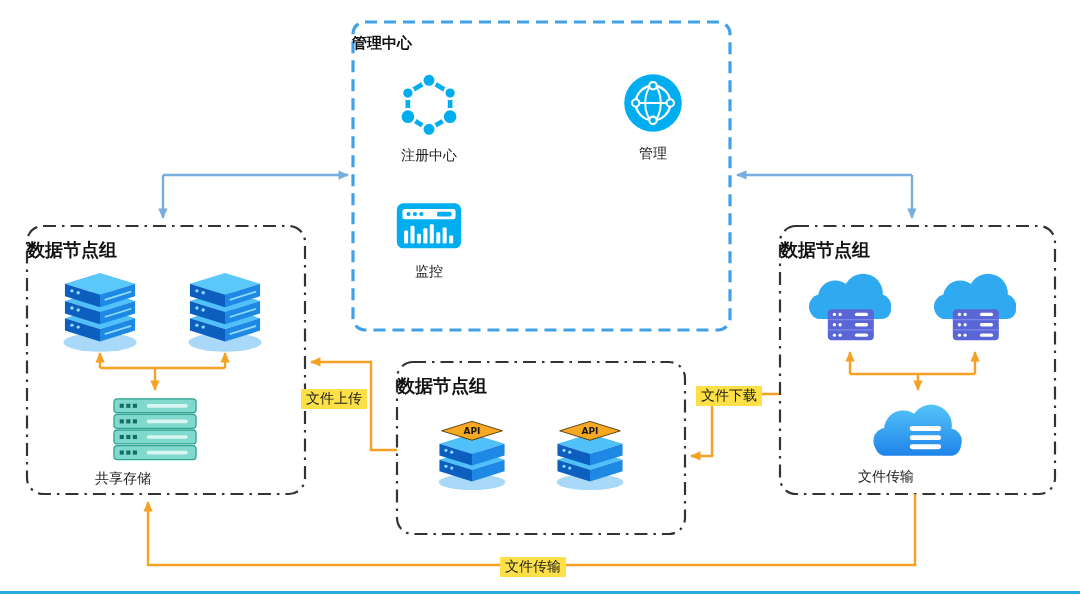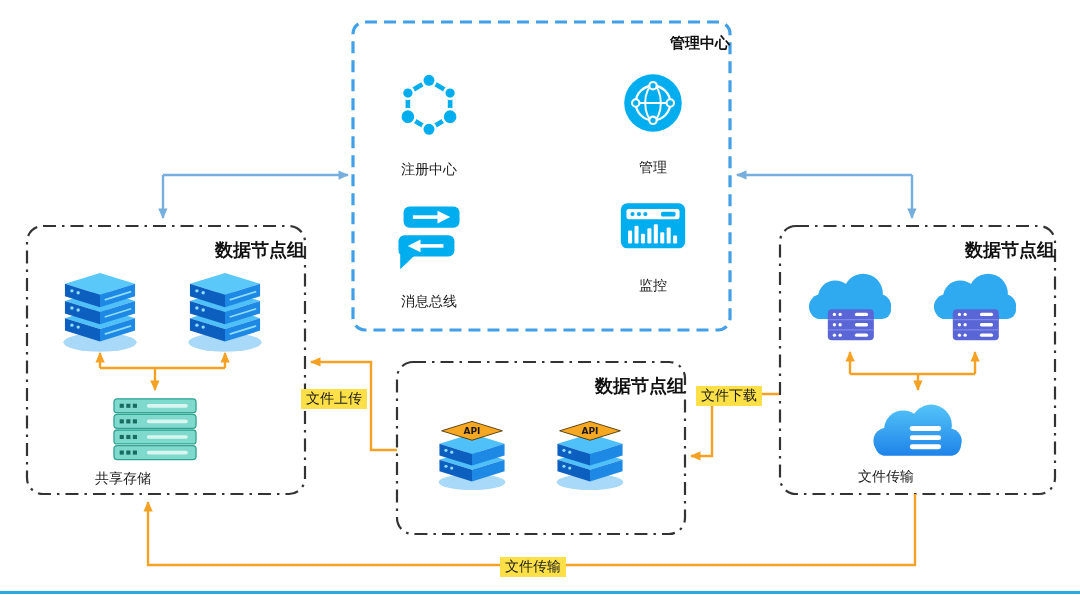--- a/index.html
+++ b/index.html
@@ -5,29 +5,29 @@
   *{margin:0;padding:0;box-sizing:border-box}
   body{background:#fff}
   #stage{position:relative;width:1080px;height:595px;background:#fff;overflow:hidden;
          font-family:"DejaVu Sans","Liberation Sans",sans-serif;color:#1a1a1a}
   #connectors{position:absolute;left:0;top:0}
   .panel{position:absolute}
   #mgmt{left:352px;top:22px;width:378px;height:308px}
   #grp-left{left:27px;top:226px;width:278px;height:268px}
   #grp-center{left:397px;top:362px;width:288px;height:172px}
   #grp-right{left:780px;top:226px;width:275px;height:268px}
-  .panel-title{position:absolute;top:12px;left:0;right:0;text-align:right;
+  .panel-title{position:absolute;top:12px;left:0;right:0;text-align:left;
                font-weight:bold;font-size:15px;color:#111;white-space:nowrap}
   .grp-title{font-size:18px}
   .mgmt-row{position:absolute;left:22px;right:22px;display:flex;justify-content:space-between;align-items:flex-start}
   #mgmt-row1{top:44px}
   #mgmt-row2{top:178px}
   .mgmt-item{width:110px;display:flex;flex-direction:column;align-items:center}
   .caption{font-size:14px;color:#1a1a1a;white-space:nowrap}
-  .mgmt-item .caption{margin-top:19px}
+  .mgmt-item .caption{margin-top:5px}
   .panel > svg{position:absolute}
   .abs-cap{position:absolute;text-align:left}
   .edge-label{position:absolute;background:#fde047;padding:1px 5px;font-size:14px;color:#1a1a1a;white-space:nowrap}
   #lbl-upload{left:301px;top:389px}
   #lbl-download{left:696px;top:386px}
   #lbl-transfer{left:500px;top:557px}
   #bottom-rule{position:absolute;left:0;top:591px;width:1080px;height:3px;background:#29ABE2}
 </style>
 </head>
 <body>
@@ -118,32 +118,20 @@
             <circle cx="66" cy="45" r="4.5"></circle>
               <circle cx="45" cy="66" r="4.5"></circle>
           </g>
         </svg>
         <div class="caption">管理</div>
       </div>
     </div>
 
     <div class="mgmt-row" id="mgmt-row2">
 
-      <div class="mgmt-item">
-        <svg viewBox="0 0 92 84" width="78" height="74">
-          <rect x="16" y="6" width="66" height="25" rx="7" fill="#00AEEF"></rect>
-          <line x1="27" y1="18.5" x2="58" y2="18.5" stroke="#fff" stroke-width="4.2"></line>
-          <polygon points="56,11 71,18.5 56,26" fill="#fff"></polygon>
-          <rect x="10" y="40" width="66" height="25" rx="7" fill="#00AEEF"></rect>
-          <polygon points="12,63 12,80 30,63" fill="#00AEEF"></polygon>
-          <line x1="34" y1="52.5" x2="63" y2="52.5" stroke="#fff" stroke-width="4.2"></line>
-          <polygon points="36,45 21,52.5 36,60" fill="#fff"></polygon>
-        </svg>
-        <div class="caption">消息总线</div>
-      </div>
 
       <div class="mgmt-item">
         <svg viewBox="0 0 92 72" width="74" height="58">
           <rect x="6" y="4" width="80" height="56" rx="8" fill="#00AEEF"></rect>
           <rect x="13" y="11" width="66" height="13" rx="3" fill="#fff"></rect>
           <g fill="#00AEEF">
             <circle cx="20.5" cy="17.5" r="2.6"></circle>
               <circle cx="28.5" cy="17.5" r="2.6"></circle>
             <circle cx="36.5" cy="17.5" r="2.6"></circle>
             <rect x="56" y="14.5" width="18" height="6" rx="2"></rect>

